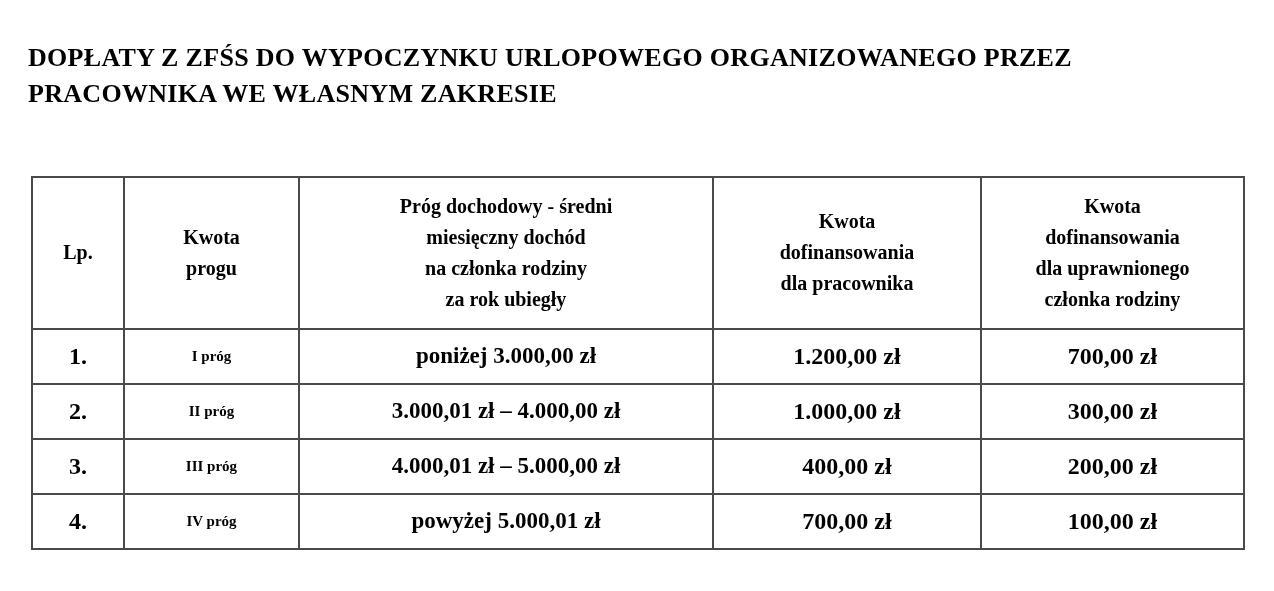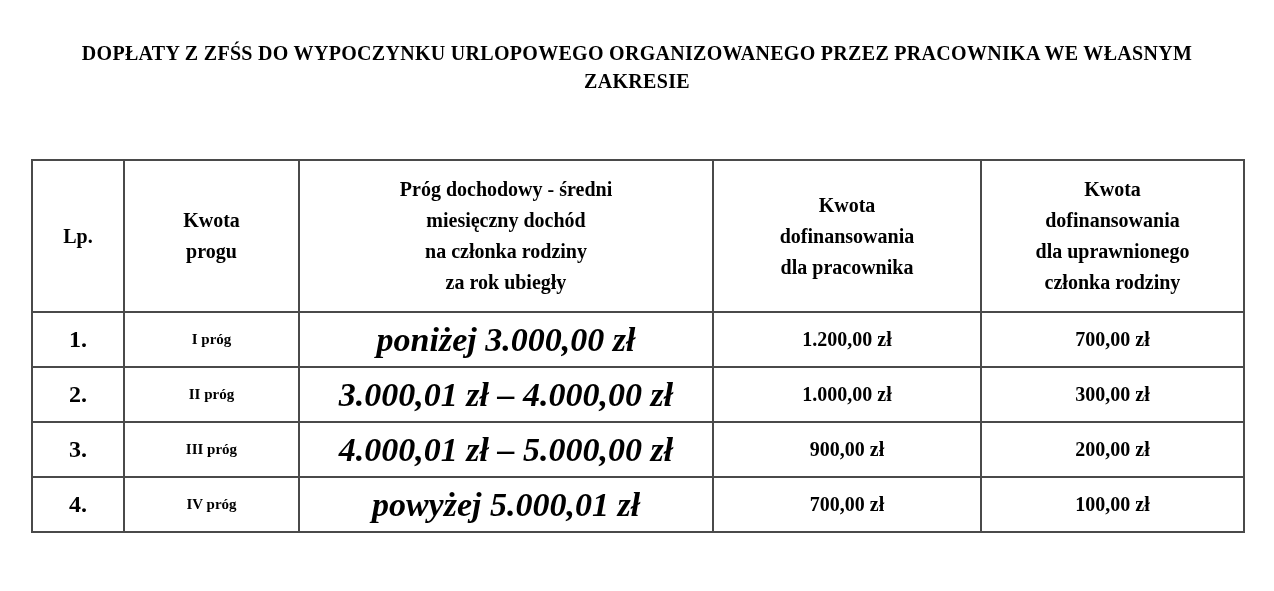--- a/index.html
+++ b/index.html
@@ -10,23 +10,22 @@
   body {
     width: 1274px;
     height: 591px;
     font-family: "Liberation Serif", serif;
     color: #000000;
     position: relative;
     overflow: hidden;
   }
   .title {
     margin: 40px 28px 0 28px;
-    text-align: center;
     font-weight: 700;
-    font-size: 20px;
+    font-size: 26px;
     line-height: 1.38;
     letter-spacing: 0.3px;
     white-space: pre-line;
   }
   table.subsidy {
     border-collapse: collapse;
     table-layout: fixed;
     width: 1212px;
     margin: 64px 0 0 31px;
   }
@@ -45,22 +44,22 @@
   }
   table.subsidy thead tr { height: 152px; }
   table.subsidy tbody tr { height: 55px; }
   th.hdr {
     font-size: 20px;
     line-height: 1.55;
     white-space: pre-line;
   }
   td.lp     { font-size: 24px; }
   td.nazwa  { font-size: 15px; }
-  td.prog   { font-size: 34px; font-style: italic; }
-  td.kwota  { font-size: 20px; border-radius: 9px; }
+  td.prog   { font-size: 23px; }
+  td.kwota  { font-size: 24px; border-radius: 9px; }
 </style>
 </head>
 <body>
 
 <div class="title">DOPŁATY Z ZFŚS DO WYPOCZYNKU URLOPOWEGO ORGANIZOWANEGO PRZEZ PRACOWNIKA WE WŁASNYM ZAKRESIE</div>
 
 <table class="subsidy">
   <colgroup>
     <col class="c-lp">
       <col class="c-nazwa">
@@ -98,21 +97,21 @@
       <td class="lp">2.</td>
       <td class="nazwa">II próg</td>
       <td class="prog">3.000,01 zł – 4.000,00 zł</td>
       <td class="kwota">1.000,00 zł</td>
       <td class="kwota">300,00 zł</td>
     </tr>
     <tr>
       <td class="lp">3.</td>
       <td class="nazwa">III próg</td>
       <td class="prog">4.000,01 zł – 5.000,00 zł</td>
-      <td class="kwota">900,00 zł</td>
+      <td class="kwota">400,00 zł</td>
       <td class="kwota">200,00 zł</td>
     </tr>
     <tr>
       <td class="lp">4.</td>
       <td class="nazwa">IV próg</td>
       <td class="prog">powyżej 5.000,01 zł</td>
       <td class="kwota">700,00 zł</td>
       <td class="kwota">100,00 zł</td>
     </tr>
   </tbody>

